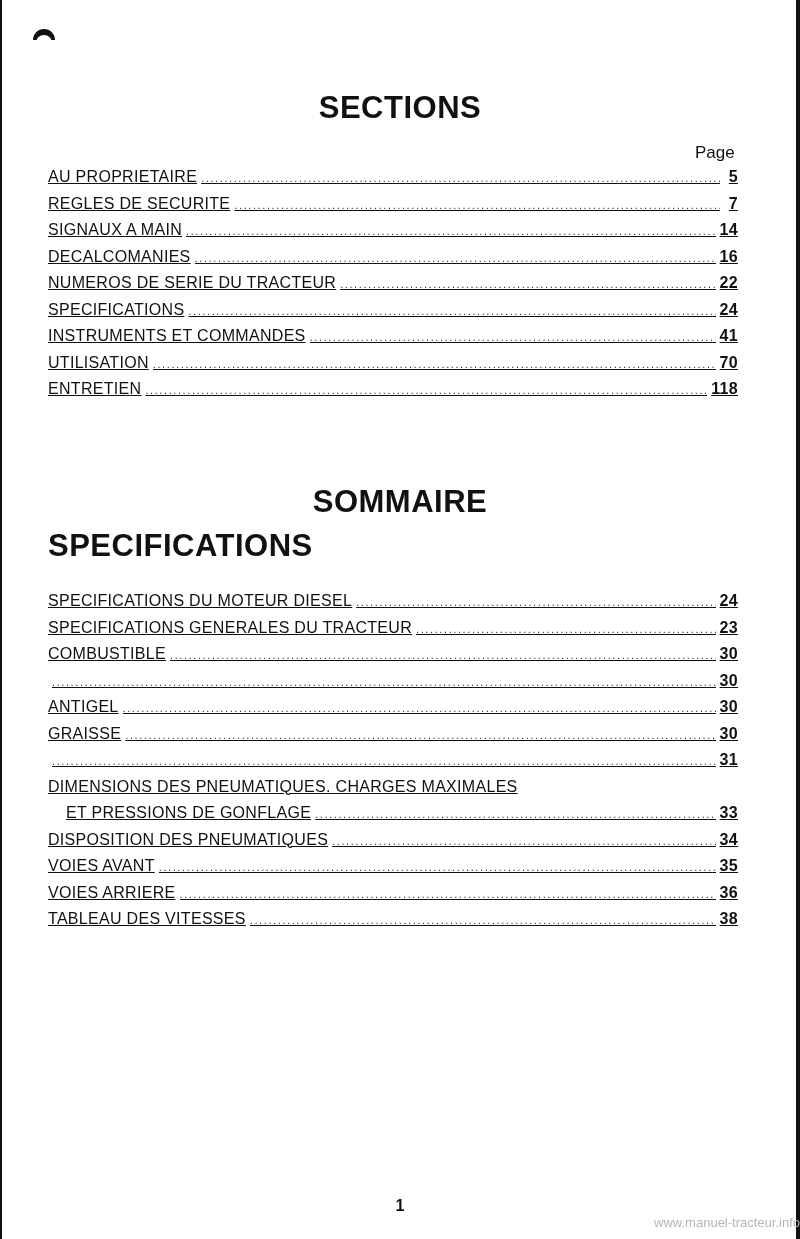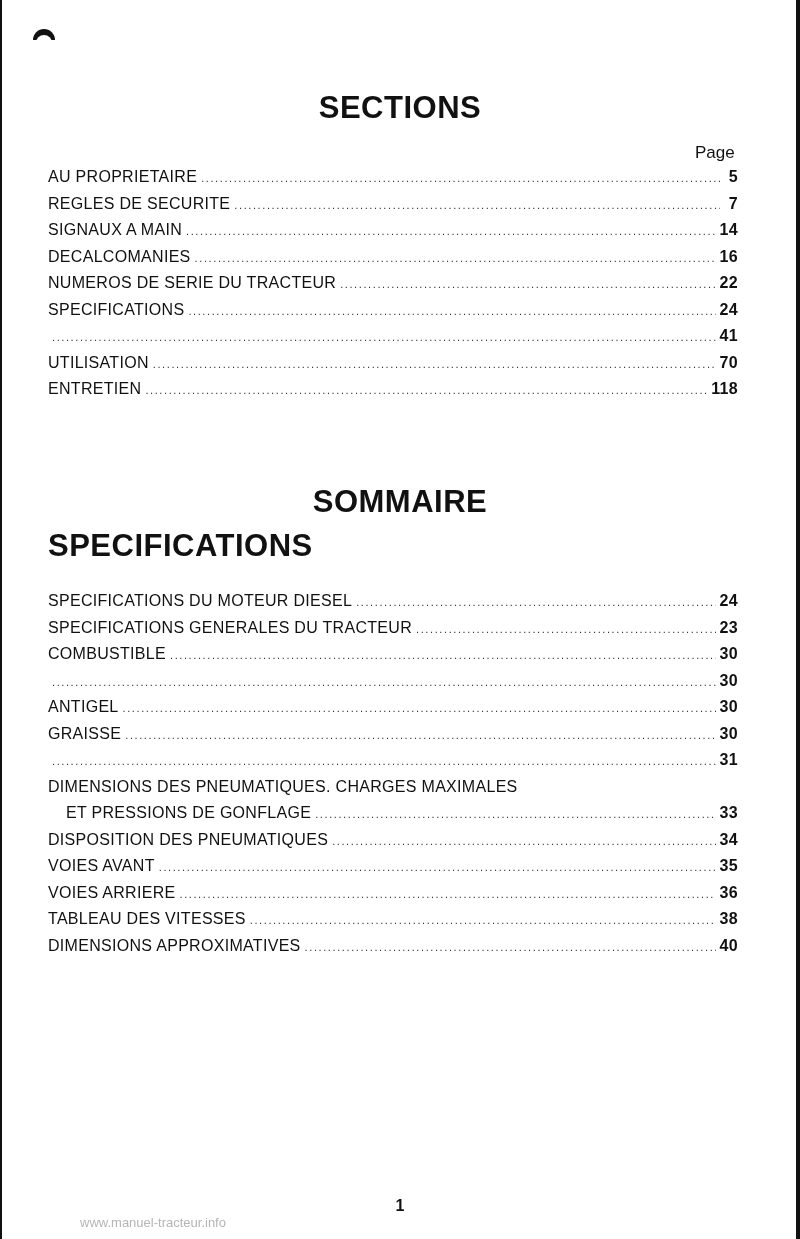--- a/index.html
+++ b/index.html
@@ -21,40 +21,40 @@
     .h1 {
       position: absolute; left: 0; width: 800px; text-align: center;
       font-weight: bold; font-size: 31px; letter-spacing: 0.5px;
     }
     .h2 {
       position: absolute; left: 48px; font-weight: bold; font-size: 31px; letter-spacing: 0.5px;
     }
     .page-header {
       position: absolute; left: 695px; top: 143px; font-size: 17px;
     }
-    .toc-list { position: absolute; left: 48px; width: 690px; }
+    .toc-list { position: absolute; left: 48px; width: 690px; text-decoration: underline; }
     .toc-row {
       display: flex; align-items: baseline; height: 26.5px; font-size: 16px; letter-spacing: 0.3px;
     }
     .toc-label { white-space: nowrap; }
     .toc-dots {
       flex: 1; overflow: hidden; white-space: nowrap; margin: 0 4px; font-size: 11px; letter-spacing: 1.6px; color: #333;
     }
     .toc-dots::before {
       content: "....................................................................................................................................................................................................................";
     }
     .toc-page { font-weight: bold; min-width: 14px; text-align: right; }
     .toc-row.cont-first .toc-dots::before { content: ""; }
     .toc-row.indent .toc-label { padding-left: 6px; margin-left: 12px; }
     .page-number {
       position: absolute; left: 0; width: 800px; top: 1197px; text-align: center; font-weight: bold; font-size: 16px;
     }
     .watermark {
-      position: absolute; left: 0; width: 800px; top: 1215px; text-align: left; font-size: 13px; color: #b5b5b5;
-      padding-left: 80px; box-sizing: border-box;
+      position: absolute; left: 0; width: 800px; top: 1215px; text-align: right; font-size: 13px; color: #b5b5b5;
+      box-sizing: border-box;
     }
   </style>
 </head>
 <body>
 
 <div class="edge-left"></div>
 <div class="edge-right"></div>
 <div class="mark"></div>
 
 <div class="h1" style="top:90px;">SECTIONS</div>
@@ -85,20 +85,21 @@
       <span class="toc-label">NUMEROS DE SERIE DU TRACTEUR</span>
       <span class="toc-dots"></span>
       <span class="toc-page">22</span>
     </div>
   <div class="toc-row">
       <span class="toc-label">SPECIFICATIONS</span>
       <span class="toc-dots"></span>
       <span class="toc-page">24</span>
     </div>
   <div class="toc-row">
+      <span class="toc-label">INSTRUMENTS ET COMMANDES</span>
       <span class="toc-dots"></span>
       <span class="toc-page">41</span>
     </div>
   <div class="toc-row">
       <span class="toc-label">UTILISATION</span>
       <span class="toc-dots"></span>
       <span class="toc-page">70</span>
     </div>
   <div class="toc-row">
       <span class="toc-label">ENTRETIEN</span>
@@ -167,21 +168,16 @@
   <div class="toc-row">
       <span class="toc-label">VOIES ARRIERE</span>
       <span class="toc-dots"></span>
       <span class="toc-page">36</span>
     </div>
   <div class="toc-row">
       <span class="toc-label">TABLEAU  DES  VITESSES</span>
       <span class="toc-dots"></span>
       <span class="toc-page">38</span>
     </div>
-  <div class="toc-row">
-      <span class="toc-label">DIMENSIONS  APPROXIMATIVES</span>
-      <span class="toc-dots"></span>
-      <span class="toc-page">40</span>
-    </div>
 </div>
 
 <div class="page-number">1</div>
 <div class="watermark">www.manuel-tracteur.info</div>
 
 </body></html>

